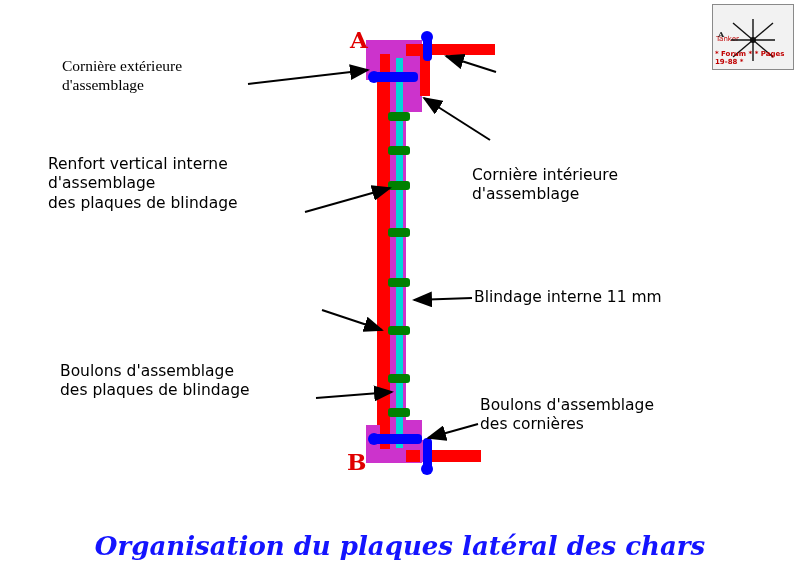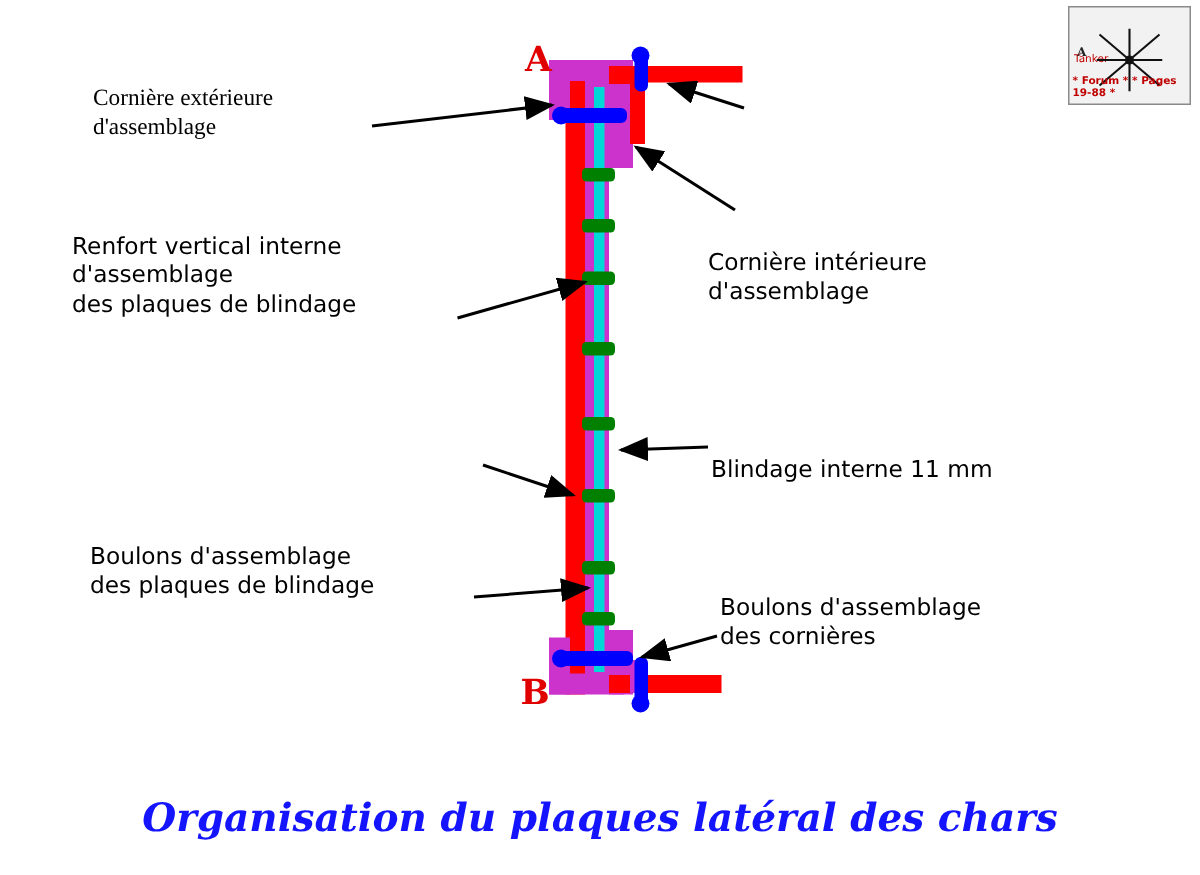--- a/index.html
+++ b/index.html
@@ -203,21 +203,21 @@
 
 
   <div class="lbl" style="left:472px; top:134px;margin-top:32px;">Cornière intérieure
 d'assemblage</div>
 
   <div class="lbl" style="left:48px; top:155px;">Renfort vertical interne
 d'assemblage
 des plaques de blindage</div>
 
 
-  <div class="lbl" style="left:474px; top:288px;margin-top:16px;">Blindage interne 11 mm</div>
+  <div class="lbl" style="left:474px; top:288px;">Blindage interne 11 mm</div>
 
   <div class="lbl" style="left:60px; top:362px;">Boulons d'assemblage
 des plaques de blindage</div>
 
   <div class="lbl" style="left:480px; top:396px;">Boulons d'assemblage
 des cornières</div>
 
   <div id="caption">
     <div>Organisation du plaques latéral des chars</div>
     

